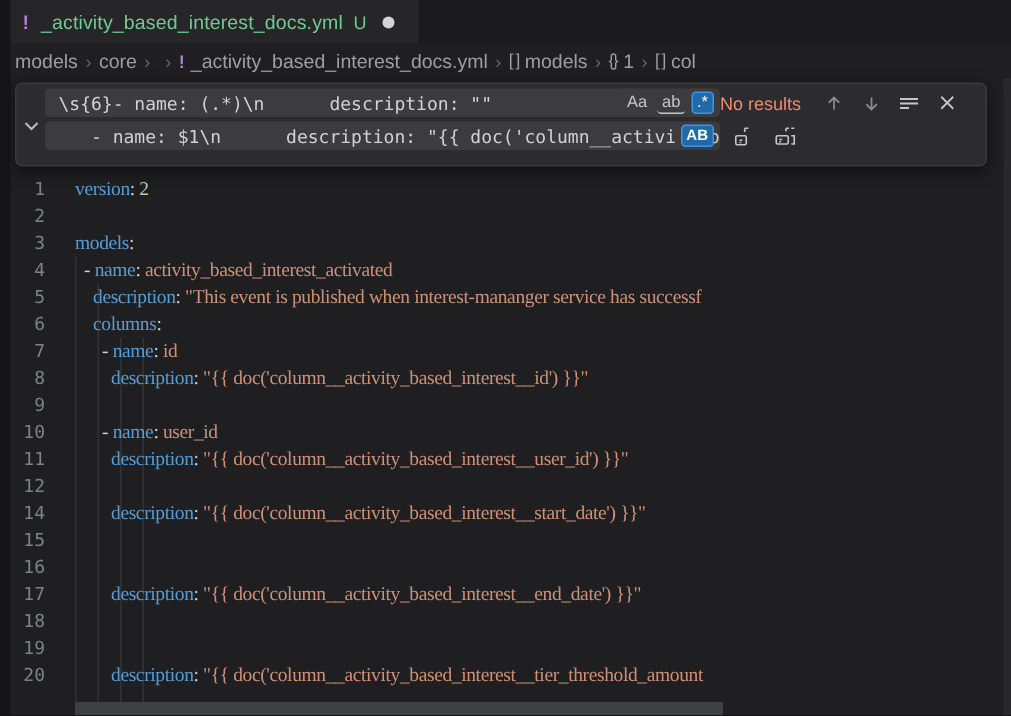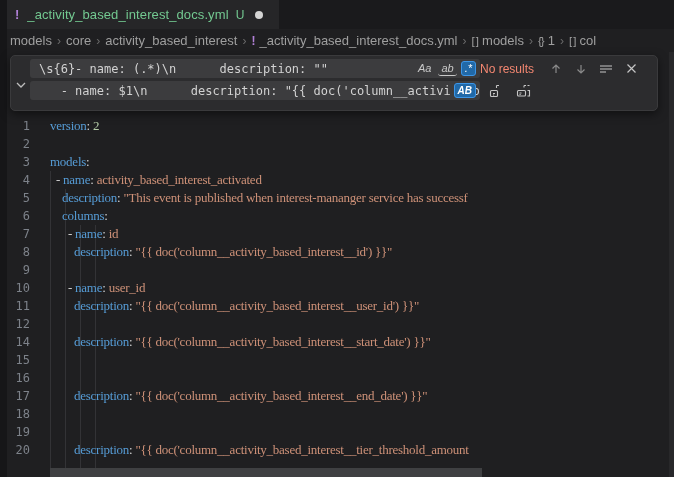--- a/index.html
+++ b/index.html
@@ -46,21 +46,21 @@
            border:1px solid #3a3a3c; border-radius:5px; box-shadow:0 3px 10px rgba(0,0,0,.5); z-index:10; }
   .findw .toggle { position:absolute; left:2px; top:20px; width:16px; height:16px; display:flex;
                    align-items:center; justify-content:center; cursor:pointer; }
   .frow { position:absolute; left:19px; height:19px; display:flex; align-items:center; }
   .frow.find { top:3px; } .frow.repl { top:25px; }
   .finput { position:relative; width:450px; height:19px; background:#3c3c3e; border-radius:3px;
             display:flex; align-items:center; overflow:hidden; }
   .finput .txt { padding-left:9px; white-space:pre; color:#d2d2d2; font-family:"DejaVu Sans Mono", monospace;
                  font-size:12px; flex:0 0 auto; }
   .opts { position:absolute; right:4px; top:0; height:19px; display:flex; align-items:center; gap:4px;
-          background:#3c3c3e; padding-left:4px;font-style:italic; }
+          background:#3c3c3e; padding-left:4px; }
   .opt { color:#c8c8c8; font-size:11px; padding:0 3px; height:15px; line-height:15px; border-radius:3px; cursor:pointer; }
   .opt.word { border-bottom:1px solid #c8c8c8; height:14px; line-height:13px; }
   .opt.active { background:#2169a8; border:1px solid #3c96e8; color:#ffffff; line-height:13px; }
   .opt.ab-badge { font-size:10px; font-weight:bold; }
   .no-results { color:#f48771; font-size:12px; white-space:nowrap; }
   .fbtn { width:20px; height:18px; display:flex; align-items:center; justify-content:center; cursor:pointer; border-radius:3px; }
   .fbtn svg { display:block; }
   .nav-group { display:flex; align-items:center; margin-left:12px; gap:5px; }
   .repl-actions { display:flex; align-items:center; margin-left:6px; gap:7px; }
 </style>
@@ -82,23 +82,20 @@
 
   <div class="breadcrumbs" id="breadcrumbs">
       <span class="crumb">
         <span>models</span>
       </span>
       <span class="crumb-sep">›</span>
       <span class="crumb">
         <span>core</span>
       </span>
       <span class="crumb-sep">›</span>
-      <span class="crumb">
-        <span>activity_based_interest</span>
-      </span>
       <span class="crumb-sep">›</span>
       <span class="crumb">
         <span class="ic yaml">!</span>
         <span>_activity_based_interest_docs.yml</span>
       </span>
       <span class="crumb-sep">›</span>
       <span class="crumb">
         <span class="ic array">[ ]</span>
         <span>models</span>
       </span>

